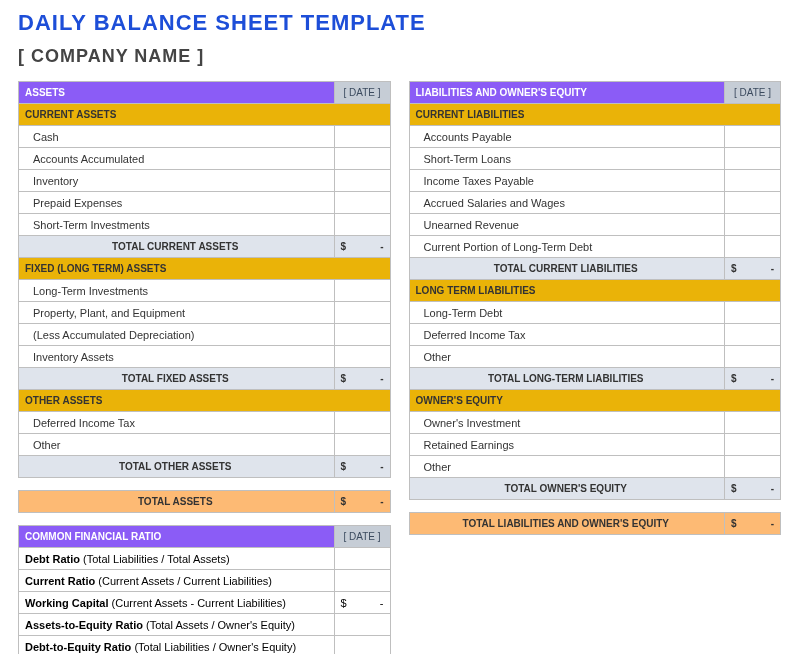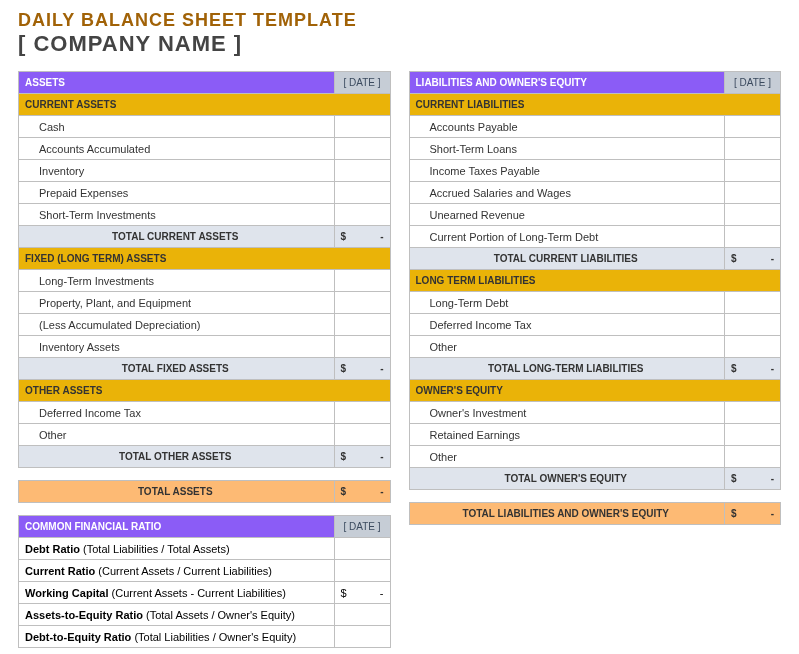--- a/index.html
+++ b/index.html
@@ -3,29 +3,29 @@
 <meta charset="utf-8">
 <style>
   * { box-sizing: border-box; margin: 0; padding: 0; }
   body {
     font-family: "Segoe UI", Arial, sans-serif;
     background: #fff;
     padding: 10px 18px;
     width: 799px;
   }
   .title {
-    color: #a16207;
-    font-size: 18px;
+    color: #1d4ed8;
+    font-size: 22px;
     font-weight: 700;
     letter-spacing: 1px;
-    margin-bottom: 0;
+    margin-bottom: 10px;
   }
   .company {
     color: #444;
-    font-size: 22px;
+    font-size: 18px;
     font-weight: 600;
     letter-spacing: 1px;
     margin-bottom: 14px;
   }
   .columns {
     display: flex;
     gap: 18px;
     align-items: flex-start;
   }
   .col { flex: 1; }
@@ -52,21 +52,21 @@
     color: #3b4a5e;
     text-align: center;
     font-weight: 400;
   }
   .section {
     background: #eab308;
     font-weight: 700;
     font-size: 10px;
     color: #333;
   }
-  .item { padding-left: 20px; color: #333; }
+  .item { padding-left: 14px; color: #333; }
   .valcell { width: 56px; background: #fff; }
   .total-row td {
     background: #dfe4ec;
     font-weight: 700;
     font-size: 10px;
     color: #333;
   }
   .total-label { text-align: center; padding-right: 8px; }
   .total-val {
     width: 56px;

